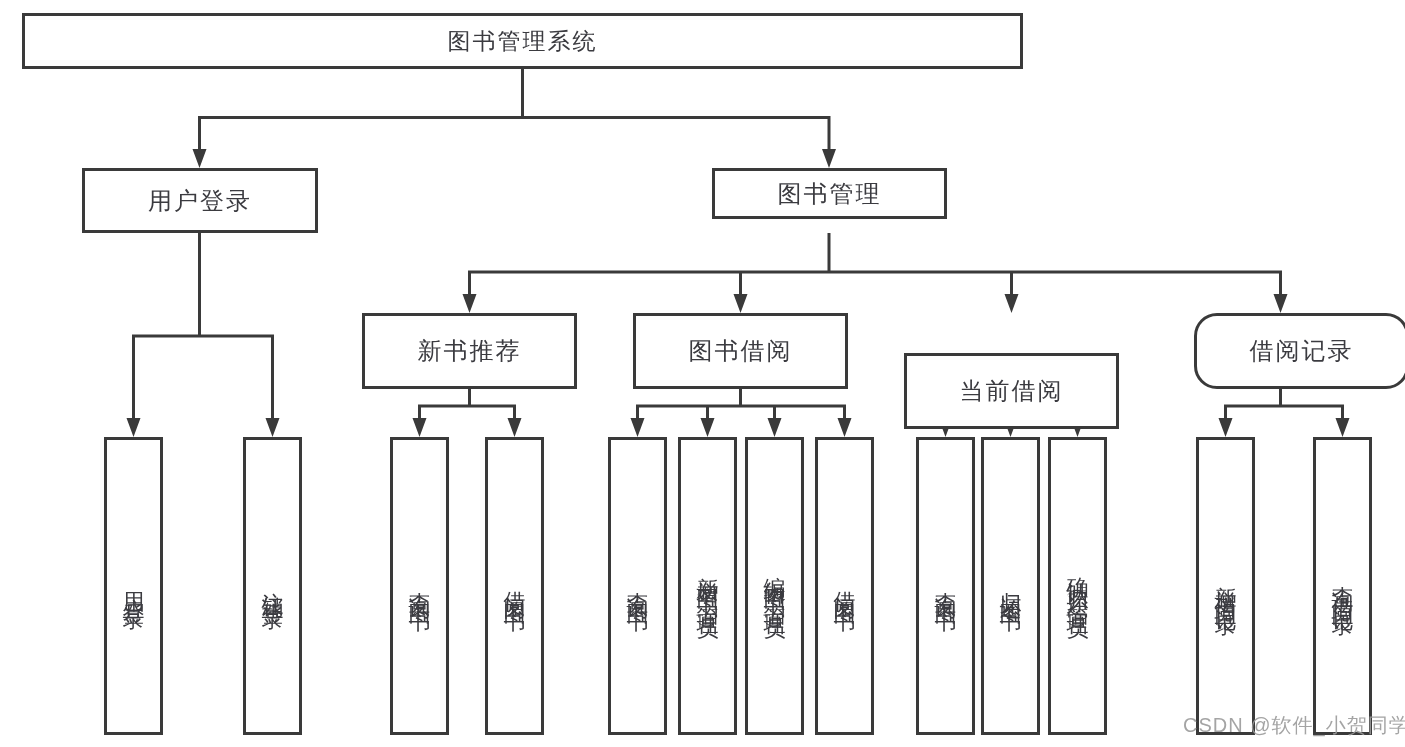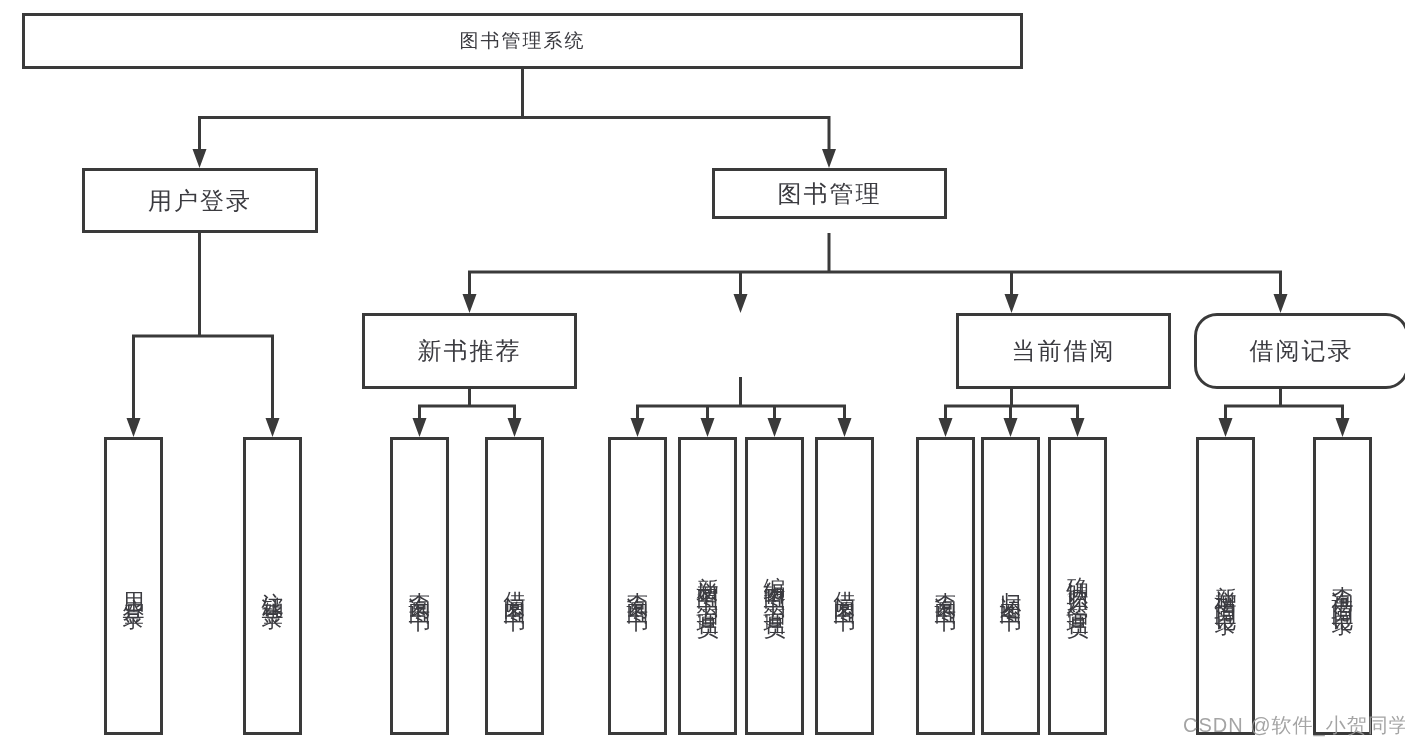--- a/index.html
+++ b/index.html
@@ -26,37 +26,37 @@
     display:flex;
     align-items:center;
     justify-content:center;
   }
   .h-label{
     font-size:24px;
     letter-spacing:2px;
     color:var(--text);
     white-space:nowrap;
   }
-  .root-label{font-size:19px;}
+  .root-label{font-size:23px;}
   .v-label{
     writing-mode:vertical-rl;
     text-orientation:mixed;
     white-space:nowrap;
     font-size:22px;
     letter-spacing:6px;
     color:var(--text);
   }
   
   .b-root{left:22px;top:13px;width:1001px;height:56px;}
   .b-user{left:82px;top:168px;width:236px;height:65px;}
   .b-book{left:712px;top:168px;width:235px;height:51px;}
   .b-sec{top:313px;width:215px;height:76px;}
   .b-sec0{left:362px;}
   .b-sec1{left:633px;}
-  .b-sec2{left:956px;}
+  .b-sec2{left:904px;margin-top:40px;}
   .b-sec3{left:1194px;border-radius:23px;}
   .leaf{top:437px;width:59px;height:298px;}
   .lf0{left:104px;} .lf1{left:243px;}
   .lf2{left:390px;} .lf3{left:485px;}
   .lf4{left:608px;} .lf5{left:678px;} .lf6{left:745px;} .lf7{left:815px;}
   .lf8{left:916px;} .lf9{left:981px;} .lf10{left:1048px;}
   .lf11{left:1196px;} .lf12{left:1313px;}
   .watermark{
     position:absolute;
     left:1183px;top:712px;
@@ -116,20 +116,23 @@
   <div class="box b-user">
     <span class="h-label">用户登录</span>
   </div>
   <div class="box b-book">
     <span class="h-label">图书管理</span>
   </div>
 
   <div class="box b-sec b-sec0">
     <span class="h-label">新书推荐</span>
   </div>
+  <div class="box b-sec b-sec1">
+    <span class="h-label">图书借阅</span>
+  </div>
   <div class="box b-sec b-sec2">
     <span class="h-label">当前借阅</span>
   </div>
   <div class="box b-sec b-sec3">
     <span class="h-label">借阅记录</span>
   </div>
 
   <div class="box leaf lf0">
     <span class="v-label">用户登录</span>
   </div>

